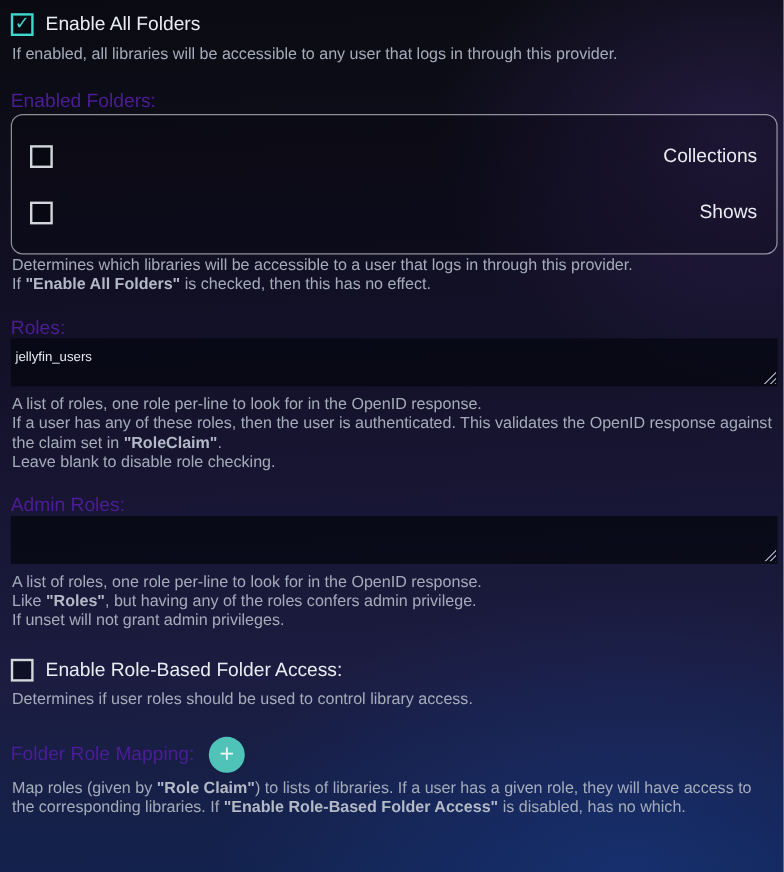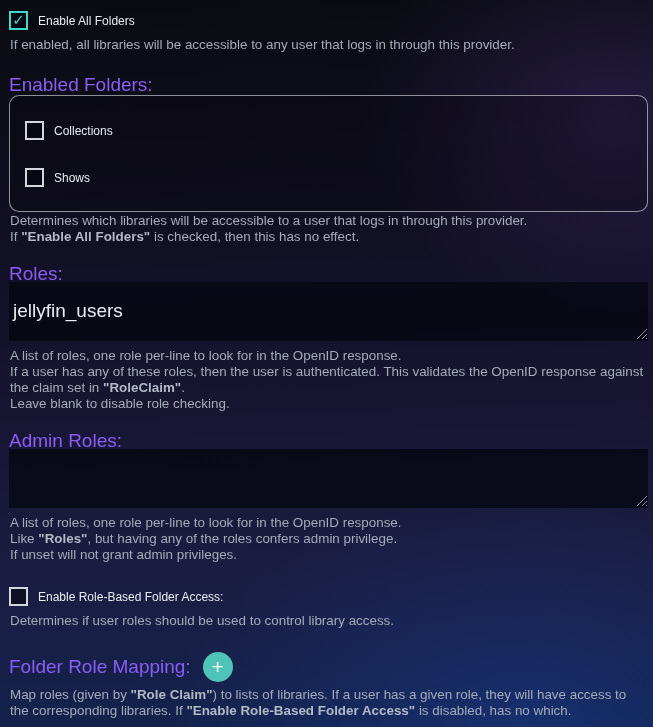--- a/index.html
+++ b/index.html
@@ -8,71 +8,71 @@
     font-family: "Liberation Sans", "DejaVu Sans", sans-serif;
     background:
       radial-gradient(ellipse 55% 40% at 94% 16%, rgba(86,58,150,0.30), transparent 70%),
       radial-gradient(ellipse 75% 45% at 80% 100%, rgba(28,66,158,0.40), transparent 72%),
       linear-gradient(178deg, #0a0b11 0%, #110f22 30%, #171532 55%, #1b1c40 76%, #12234e 100%);
     color: #e6e9ef;
   }
   .page { padding: 11px 5px 0 9px; }
 
   .field-label {
-    font-size: 19px;
+    font-size: 16px;
     line-height: 16px;
-    color: #8b5cf6;
+    color: #4c1d95;
   }
 
   .cb-row { display: flex; align-items: center; gap: 10px; cursor: pointer; }
   .cb {
     width: 19px; height: 19px; flex: 0 0 19px;
     border: 2px solid #d3d6dc;
     background: rgba(5,8,16,0.55);
     display: flex; align-items: center; justify-content: center;
   }
   .cb.checked { border-color: #3ed9ce; }
   .cb .check {
     color: #3ed9ce;
     font-size: 15px; font-weight: bold; line-height: 1;
     transform: translateY(-1px);
   }
-  .cb-label { font-size: 12px; color: #e9ecf1; }
+  .cb-label { font-size: 16px; color: #e9ecf1; }
 
   .desc {
     margin: 7px 0 0 1px;
     font-size: 13.4px;
     line-height: 16px;
     color: #a4abb9;
   }
   .desc b { font-weight: 700; color: #b3b9c6; }
 
   .sec-folders { margin-top: 24px; }
   .fieldset {
     margin-top: 2px;
     border: 1px solid rgba(230,233,240,0.60);
     border-radius: 10px;
     padding: 25px 16px 24px 15px;
     background: rgba(0,0,0,0.18);
   }
-  .fieldset .cb-row { margin-bottom: 16px; }
+  .fieldset .cb-row { margin-bottom: 16px; justify-content: space-between; }
   .fieldset .cb-row:last-child { margin-bottom: 0; margin-top: 28px; }
   .sec-folders .desc { margin-top: 1px; }
 
   .sec-roles, .sec-admin-roles { margin-top: 21px; }
   .ta-wrap { position: relative; margin-top: 0; }
   textarea {
     display: block;
-    width: 100%; height: 59px;
+    width: 100%; height: 40px;
     background: rgba(6,8,18,0.80);
     border: none; outline: none; resize: none;
     color: #e9ecf2;
     font-family: "Liberation Sans", "DejaVu Sans", sans-serif;
-    font-size: 19px; line-height: 16px;
-    padding: 21px 5px 5px 4px;
+    font-size: 11px; line-height: 16px;
+    padding: 8px 5px 5px 4px;
   }
   .resize-handle {
     position: absolute; right: 1px; bottom: 2px;
     width: 12px; height: 12px;
     background: repeating-linear-gradient(135deg, #8e94a8 0 1px, transparent 1px 3.2px);
     clip-path: polygon(100% 0, 100% 100%, 0 100%);
     cursor: nwse-resize;
   }
 
   .sec-rolebased { margin-top: 24px; }

